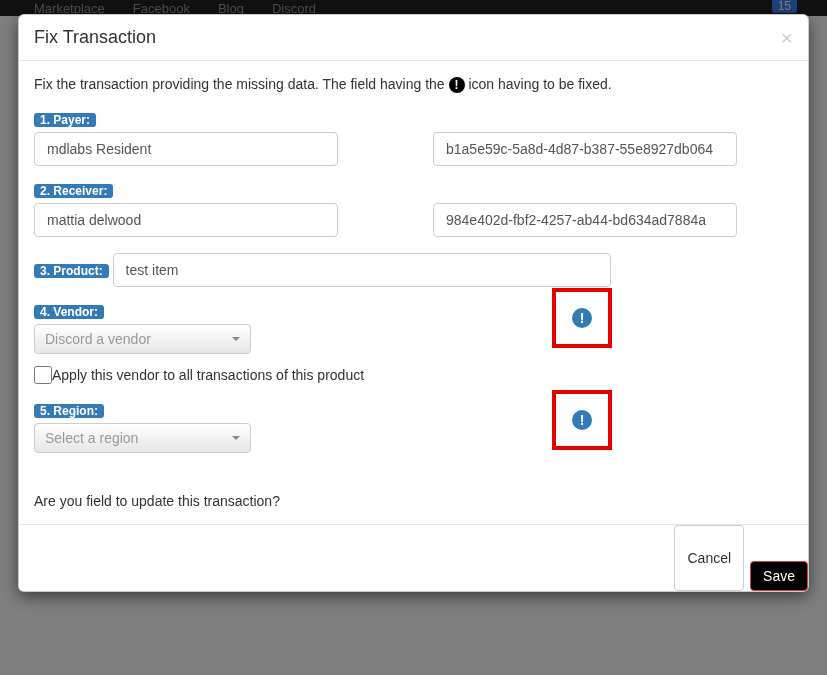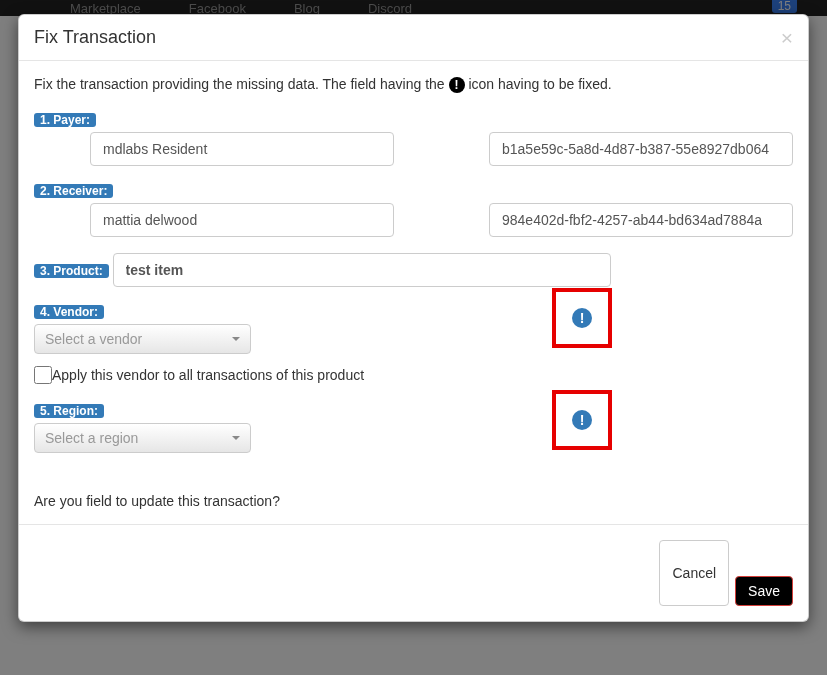--- a/index.html
+++ b/index.html
@@ -13,22 +13,22 @@
       overflow: hidden;
       position: relative;
     }
     .bg-nav {
       position: absolute;
       top: 0; left: 0; right: 0;
       height: 16px;
       background: #222;
       display: flex;
       align-items: center;
-      gap: 48px;
-      padding-left: 70px;
+      gap: 28px;
+      padding-left: 34px;
       color: #999;
       font-size: 13px;
     }
     .bg-nav .badge-red {
       position: absolute;
       right: 30px;
       top: -1px;
       background: #3b82f6;
       color: #fff;
       padding: 0 6px;
@@ -97,21 +97,20 @@
       font-weight: bold;
       vertical-align: middle;
     }
     .field-group {
       margin-bottom: 16px;
       position: relative;
     }
     .field-row {
       display: flex;
       gap: 95px;
-      justify-content: flex-end;
     }
     .field-row .col { flex: 0 0 304px; }
     .field-row .col-right { flex: 0 0 304px; border-radius: 14px; }
     .badge-label {
       display: inline-block;
       background: #337ab7;
       color: #fff;
       font-size: 12px;
       font-weight: bold;
       padding: 0 6px;
@@ -121,21 +120,21 @@
     .form-control {
       width: 100%;
       height: 34px;
       padding: 6px 12px;
       border: 1px solid #ccc;
       border-radius: 4px;
       font-size: 14px;
       color: #555;
       background: #fff;
     }
-    .form-control.wide { width: 498px; font-weight: bold; }
+    .form-control.wide { width: 498px; }
     .dropdown {
       width: 217px;
       height: 30px;
       border: 1px solid #ccc;
       border-radius: 4px;
       background: linear-gradient(#fff, #e6e6e6);
       display: flex;
       align-items: center;
       justify-content: space-between;
       padding: 0 10px;
@@ -179,21 +178,20 @@
       width: 18px; height: 18px;
       border: 1px solid #ccc;
       border-radius: 3px;
     }
     .confirm-text {
       margin-top: 40px;
       font-size: 14px;
       color: #333;
     }
     .modal-footer {
-      padding: 15px;
       border-top: 1px solid #e5e5e5;
       display: flex;
       justify-content: flex-end;
       gap: 6px;
     }
     .btn {
       padding: 6px 12px;
       font-size: 14px;
       border-radius: 4px;
       cursor: pointer;
@@ -263,21 +261,21 @@
     </div>
 
     <div class="field-group">
       <div class="badge-label">3. Product:</div>
       <input class="form-control wide" value="test item" style="">
     </div>
 
     <div class="field-group" style="margin-bottom:8px;">
       <div class="badge-label">4. Vendor:</div>
       <div class="dropdown">
-        <span>Select a vendor</span>
+        <span>Discord a vendor</span>
         <span class="caret"></span>
       </div>
       <div class="warn-box" style="left:518px; top:-15px;">
         <div class="warn-icon">!</div>
       </div>
       <div class="checkbox-row">
         <input type="checkbox" style="">
         <span>Apply this vendor to all transactions of this product</span>
       </div>
     </div>

